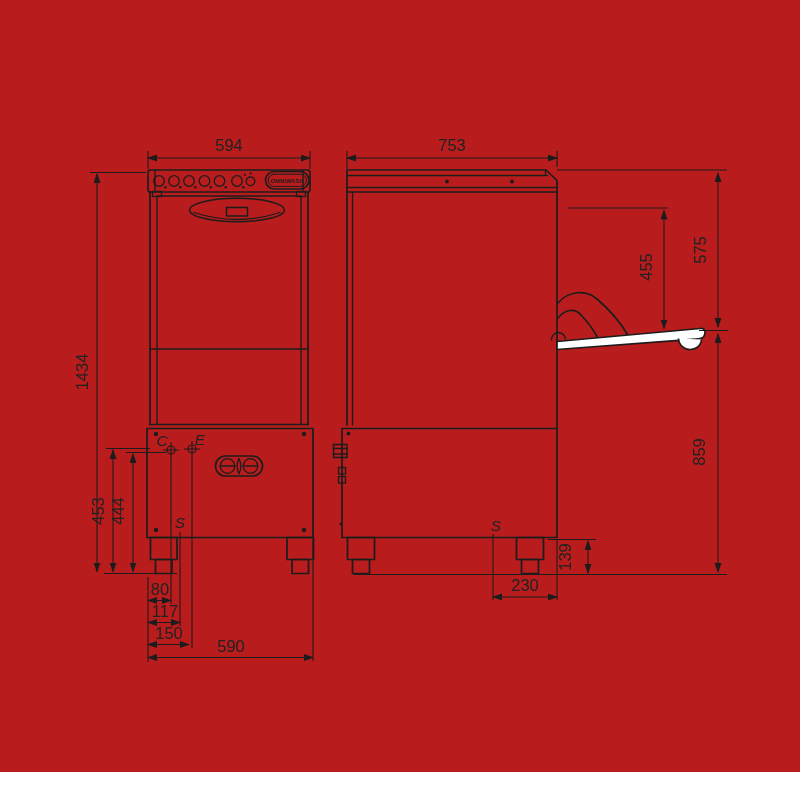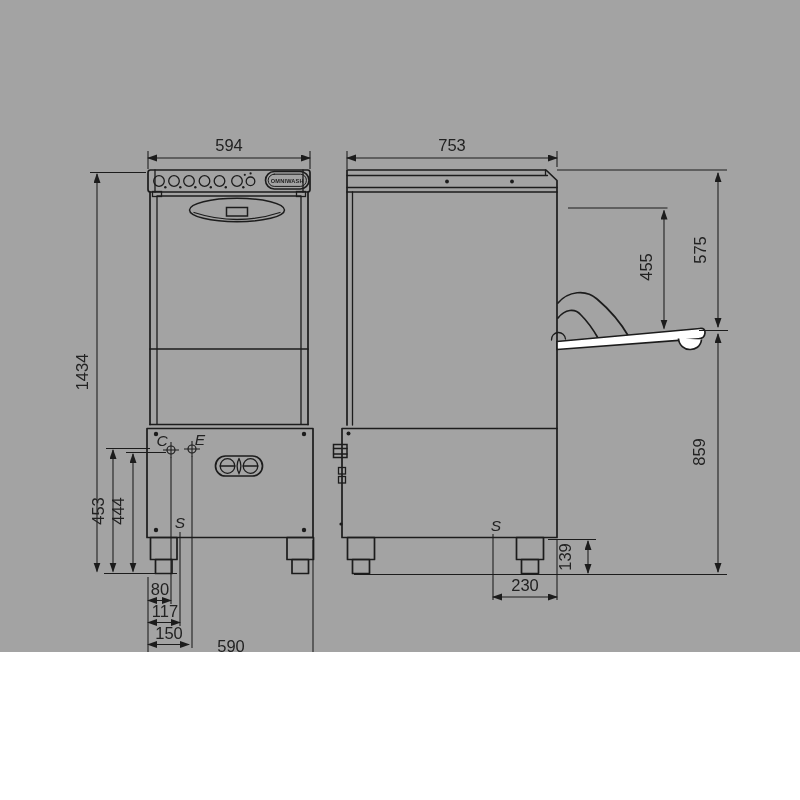--- a/index.html
+++ b/index.html
@@ -1,16 +1,16 @@
 <!DOCTYPE html>
 <html><head>
 <meta charset="utf-8">
 <style>
   html,body{margin:0;padding:0;background:#ffffff;}
-  .stage{width:800px;height:652px;background:#a3a3a3;position:relative;font-family:"Liberation Sans",sans-serif;}
+  .stage{width:800px;height:772px;background:#b91c1c;position:relative;font-family:"Liberation Sans",sans-serif;}
   svg{display:block;}
   .ln{stroke:#1c1c1c;fill:none;stroke-width:1.7;stroke-linecap:round;stroke-linejoin:round;}
   .ln2{stroke:#1c1c1c;fill:none;stroke-width:1.3;stroke-linecap:round;}
   .lnw{stroke:#1c1c1c;fill:#ffffff;stroke-width:1.7;stroke-linejoin:round;}
   .dim{stroke:#1c1c1c;fill:none;stroke-width:1.05;}
   .dot{fill:#1c1c1c;stroke:none;}
   .txt{font-family:"Liberation Sans",sans-serif;font-size:16.5px;fill:#222222;text-anchor:middle;}
   .lbl{font-family:"Liberation Sans",sans-serif;font-size:15.5px;font-style:italic;fill:#222222;text-anchor:middle;}
   .logo-txt{font-family:"Liberation Sans",sans-serif;font-size:5.6px;font-weight:bold;letter-spacing:.2px;fill:#1c1c1c;text-anchor:middle;}
 </style>

